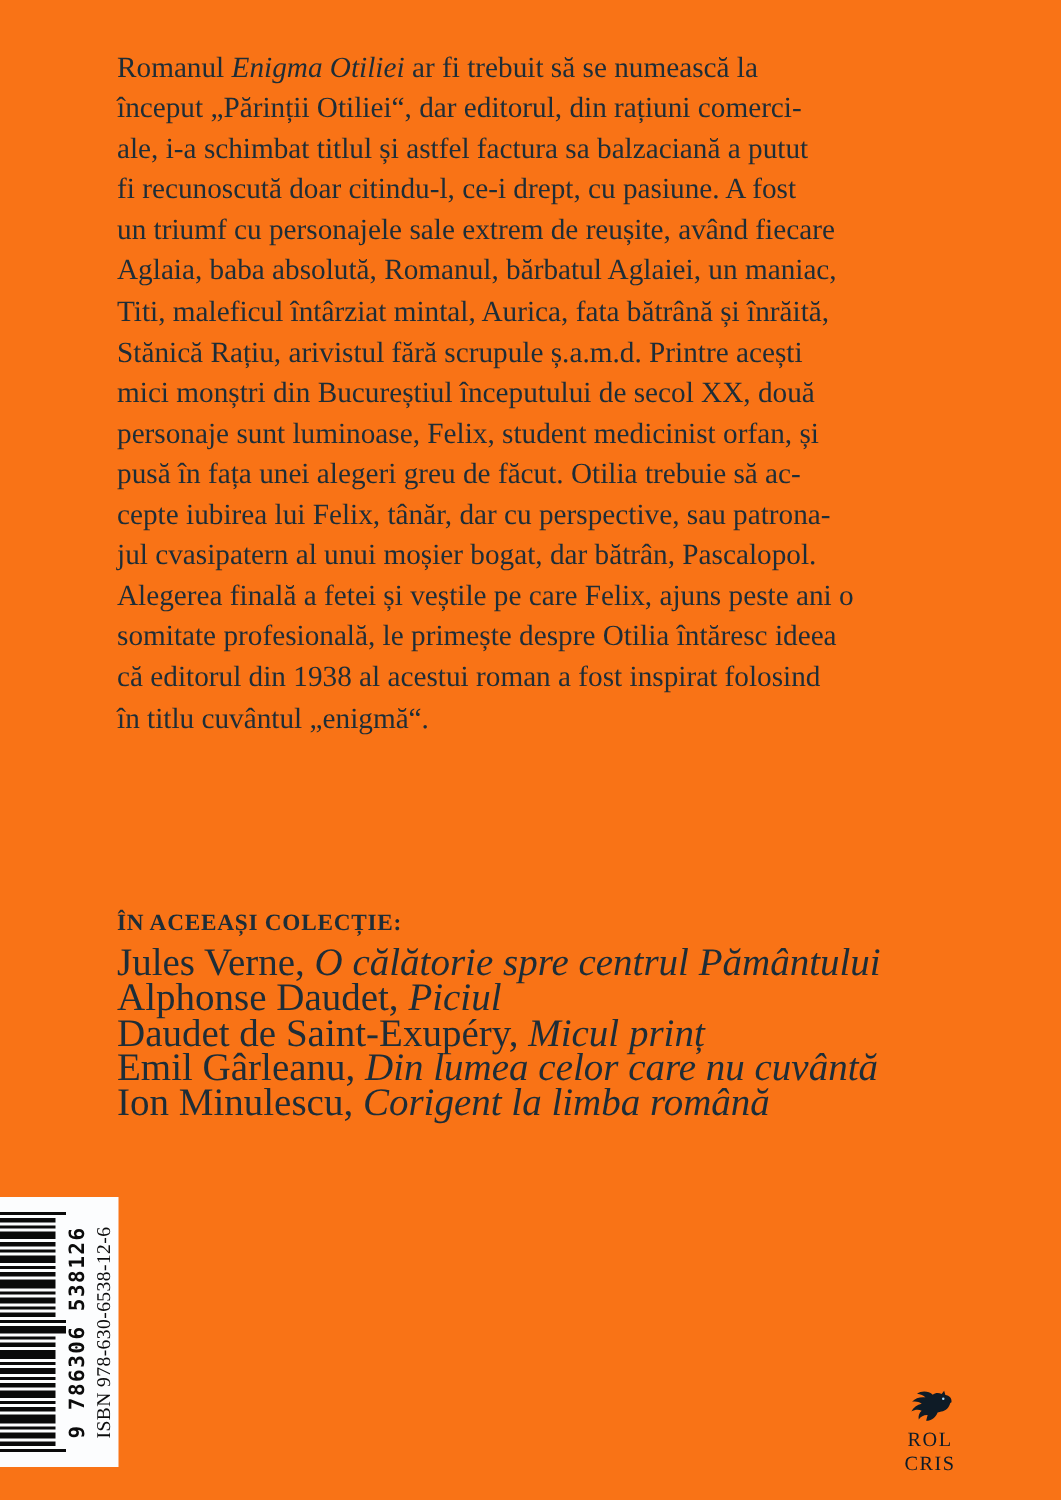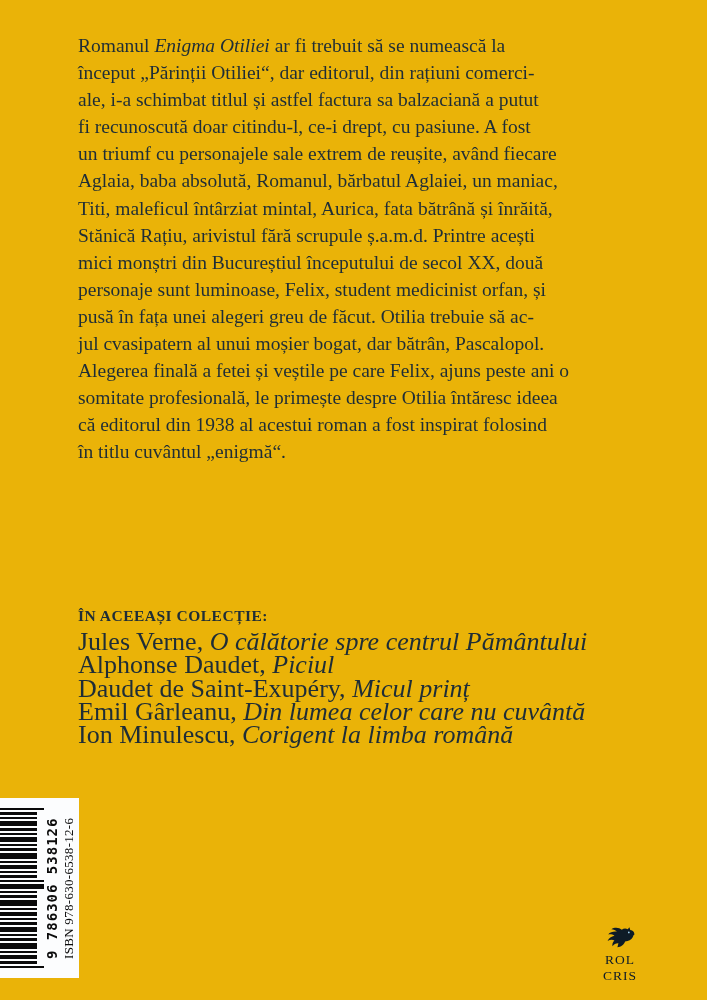--- a/index.html
+++ b/index.html
@@ -52,34 +52,35 @@
   }
   .publisher svg{display:block;margin:0 auto 1px;}
   .pub-name{
     font-family:"Liberation Serif",serif;
     font-size:13.5px;font-weight:400;letter-spacing:1px;line-height:15.5px;
   }
 </style>
 </head>
 <body>
 
-<div class="page" style="background: #eab308; color: rgb(30, 45, 55);">
+<div class="page" style="background: #f97316; color: rgb(30, 45, 55);">
 
   <div class="blurb">
       <div class="line"><span>Romanul </span><span class="it">Enigma Otiliei</span><span> ar fi trebuit să se numească la</span></div>
       <div class="line"><span>început „Părinții Otiliei“, dar editorul, din rațiuni comerci-</span></div>
       <div class="line"><span>ale, i-a schimbat titlul și astfel factura sa balzaciană a putut</span></div>
       <div class="line"><span>fi recunoscută doar citindu-l, ce-i drept, cu pasiune. A fost</span></div>
       <div class="line"><span>un triumf cu personajele sale extrem de reușite, având fiecare</span></div>
       <div class="line"><span>Aglaia, baba absolută, Romanul, bărbatul Aglaiei, un maniac,</span></div>
       <div class="line"><span>Titi, maleficul întârziat mintal, Aurica, fata bătrână și înrăită,</span></div>
       <div class="line"><span>Stănică Rațiu, arivistul fără scrupule ș.a.m.d. Printre acești</span></div>
       <div class="line"><span>mici monștri din Bucureștiul începutului de secol XX, două</span></div>
       <div class="line"><span>personaje sunt luminoase, Felix, student medicinist orfan, și</span></div>
       <div class="line"><span>pusă în fața unei alegeri greu de făcut. Otilia trebuie să ac-</span></div>
+      <div class="line"><span>cepte iubirea lui Felix, tânăr, dar cu perspective, sau patrona-</span></div>
       <div class="line"><span>jul cvasipatern al unui moșier bogat, dar bătrân, Pascalopol.</span></div>
       <div class="line"><span>Alegerea finală a fetei și veștile pe care Felix, ajuns peste ani o</span></div>
       <div class="line"><span>somitate profesională, le primește despre Otilia întăresc ideea</span></div>
       <div class="line"><span>că editorul din 1938 al acestui roman a fost inspirat folosind</span></div>
       <div class="line"><span>în titlu cuvântul „enigmă“.</span></div>
     </div>
 
   <div class="collection">
     <div class="collection-heading">ÎN ACEEAȘI COLECȚIE:</div>
     <div class="collection-items">

